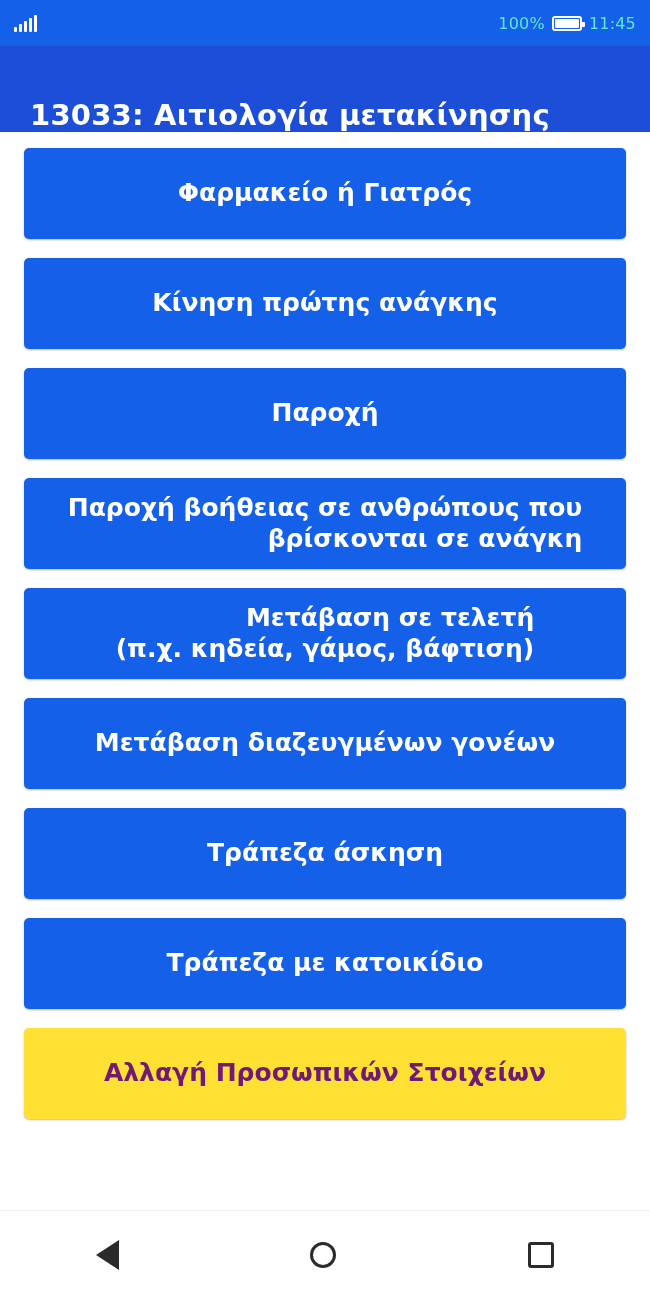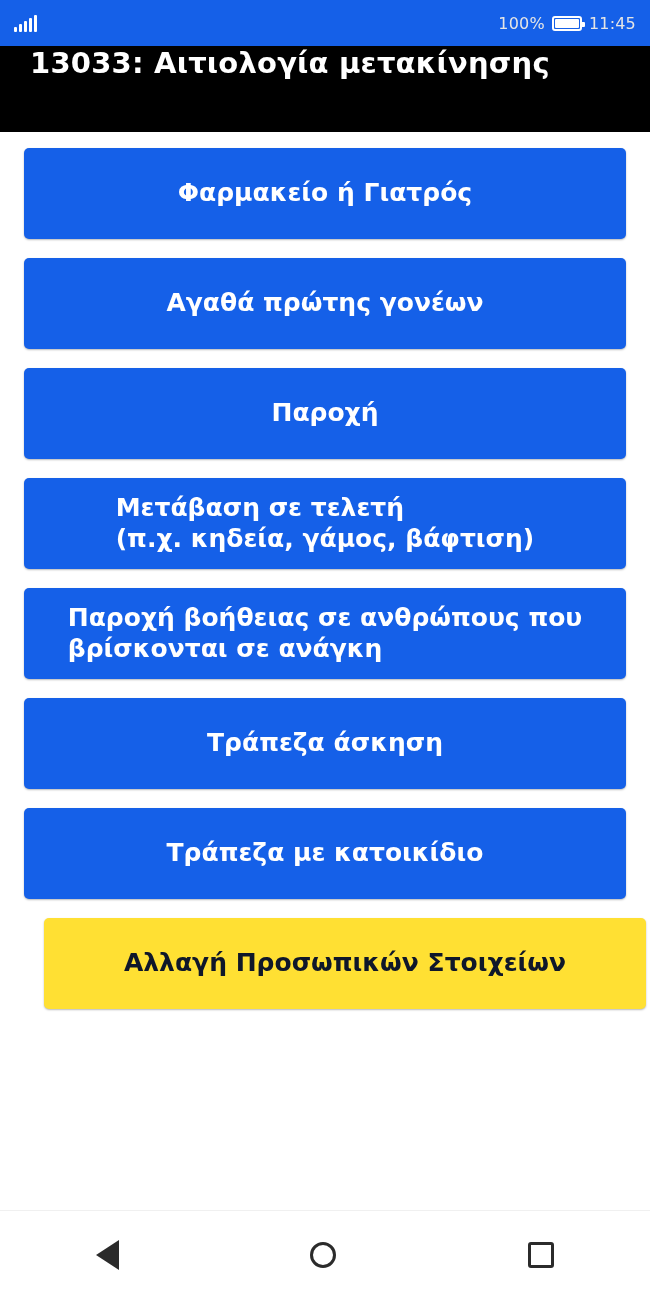--- a/index.html
+++ b/index.html
@@ -19,21 +19,21 @@
     height: 1299px;
     display: flex;
     flex-direction: column;
     background: #ffffff;
   }
 
   
   .status-bar {
     height: 46px;
     background: #1560e8;
-    color: #e5e5e5;
+    color: #5eead4;
     display: flex;
     align-items: center;
     justify-content: space-between;
     padding: 0 14px;
     box-sizing: border-box;
     flex: 0 0 auto;
   }
   .status-left {
     display: flex;
     align-items: center;
@@ -88,23 +88,23 @@
   .battery-fill {
     height: 100%;
     width: 100%;
     background: #ffffff;
     border-radius: 1px;
   }
 
   
   .app-bar {
     height: 86px;
-    background: #000000;
-    display: flex;
-    align-items: flex-start;
+    background: #1d4ed8;
+    display: flex;
+    align-items: flex-end;
     padding: 0 30px;
     box-sizing: border-box;
     flex: 0 0 auto;
   }
   .app-title {
     color: #ffffff;
     font-size: 29px;
     font-weight: bold;
     letter-spacing: 0.2px;
   }
@@ -121,36 +121,35 @@
     width: 100%;
     box-sizing: border-box;
     border: none;
     border-radius: 5px;
     margin-bottom: 19px;
     padding: 0 12px;
     min-height: 91px;
     display: flex;
     align-items: center;
     justify-content: center;
-    text-align: left;
+    text-align: right;
     font-family: "DejaVu Sans", sans-serif;
     font-size: 25px;
     font-weight: bold;
     line-height: 1.22;
     cursor: pointer;
     box-shadow: 0 1px 2px rgba(0,0,0,0.28);
   }
   .btn.primary {
     background: #1560e8;
     color: #ffffff;
   }
   .btn.accent {
     background: #ffe033;
-    color: #0f172a;
-    margin-left: 20px;
+    color: #701a75;
   }
   .btn-line {
     display: block;
   }
 
   
   .nav-bar {
     height: 88px;
     background: #ffffff;
     display: flex;
@@ -212,44 +211,49 @@
   <div class="content">
 
     <button class="btn primary">
       <span>
           <span class="btn-line">Φαρμακείο ή Γιατρός</span>
         </span>
     </button>
 
     <button class="btn primary">
       <span>
-        <span class="btn-line">Αγαθά πρώτης γονέων</span>
+        <span class="btn-line">Κίνηση πρώτης ανάγκης</span>
       </span>
     </button>
 
     <button class="btn primary">
       <span>
           <span class="btn-line">Παροχή</span>
         </span>
+    </button>
+
+    <button class="btn primary">
+      <span>
+        <span class="btn-line">Παροχή βοήθειας σε ανθρώπους που</span>
+        <span class="btn-line">βρίσκονται σε ανάγκη</span>
+      </span>
     </button>
 
     <button class="btn primary">
       <span>
         <span class="btn-line">Μετάβαση σε τελετή</span>
         <span class="btn-line">(π.χ. κηδεία, γάμος, βάφτιση)</span>
       </span>
     </button>
 
     <button class="btn primary">
       <span>
-        <span class="btn-line">Παροχή βοήθειας σε ανθρώπους που</span>
-        <span class="btn-line">βρίσκονται σε ανάγκη</span>
-      </span>
-    </button>
-
+          <span class="btn-line">Μετάβαση διαζευγμένων γονέων</span>
+        </span>
+    </button>
 
     <button class="btn primary">
       <span>
           <span class="btn-line">Τράπεζα άσκηση</span>
         </span>
     </button>
 
     <button class="btn primary">
       <span>
           <span class="btn-line">Τράπεζα με κατοικίδιο</span>

